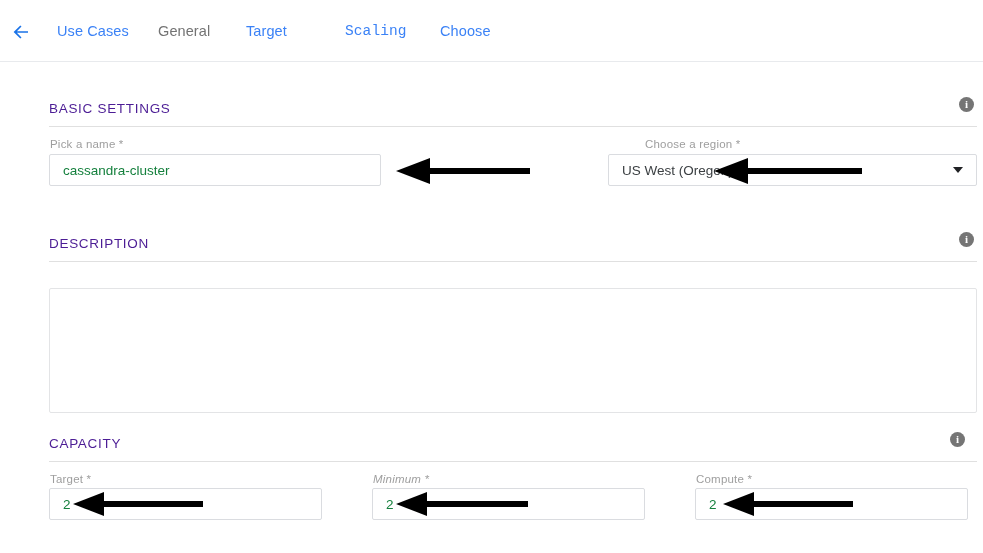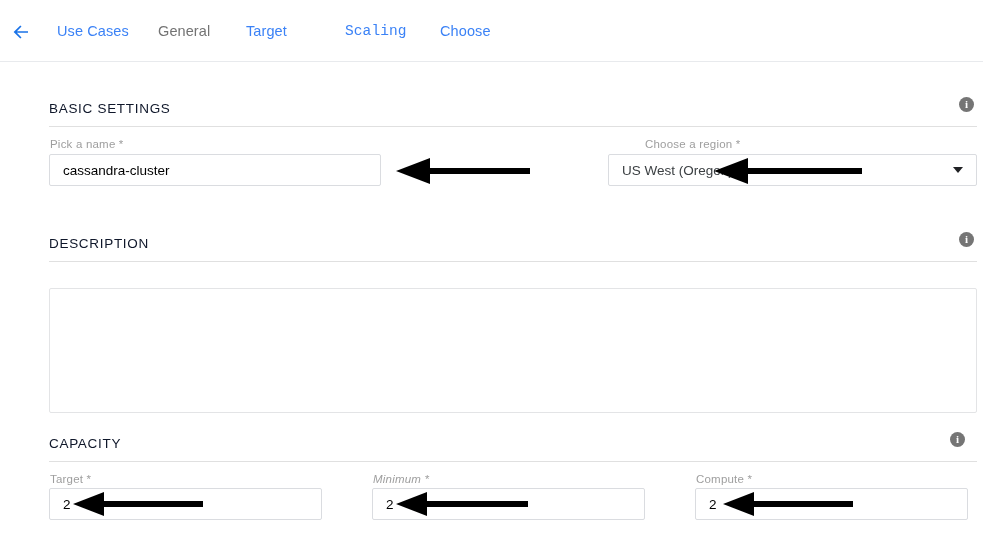--- a/index.html
+++ b/index.html
@@ -56,21 +56,21 @@
   .tab-use-cases { left: 57px; }
   .tab-general   { left: 158px; }
   .tab-compute   { left: 246px; }
   .tab-scaling   { left: 345px; font-family: Liberation Mono, monospace; }
   .tab-review    { left: 440px; }
 
   
   .section-header {
     position: absolute;
     font-size: 13.5px;
-    color: #0f172a;
+    color: #4c1d95;
     letter-spacing: 0.7px;
     white-space: nowrap;
   }
   .section-rule {
     position: absolute;
     height: 1px;
     background: #e0e0e0;
   }
 
   .info-icon {
@@ -98,21 +98,21 @@
     white-space: nowrap;
   }
   .text-input {
     position: absolute;
     box-sizing: border-box;
     border: 1px solid #dadce0;
     border-radius: 2px;
     background: #ffffff;
     font-family: "Liberation Sans", sans-serif;
     font-size: 13.5px;
-    color: #000000;
+    color: #15803d;
     padding: 0 0 0 13px;
     outline: none;
   }
   .text-input::placeholder { color: #bdbdbd; }
 
   .textarea-input {
     position: absolute;
     box-sizing: border-box;
     border: 1px solid #e3e4e6;
     border-radius: 2px;

